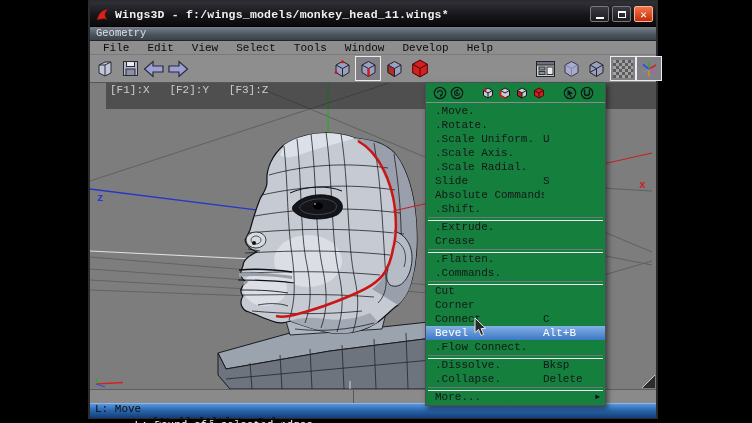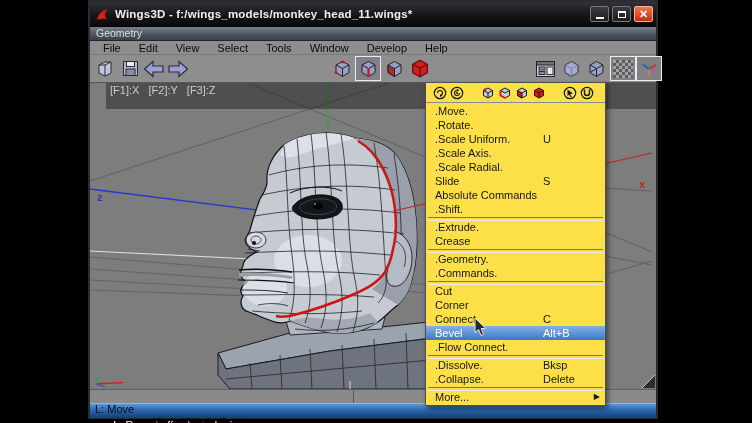--- a/index.html
+++ b/index.html
@@ -1,19 +1,19 @@
 <!DOCTYPE html>
 <html><head>
 <meta charset="utf-8">
 <style>
   * { margin:0; padding:0; box-sizing:border-box; }
   html,body { background:#000; }
   #stage {
     position:relative; width:752px; height:423px; background:#000;
-    font-family:Liberation Sans, sans-serif; overflow:hidden;
+    font-family:Liberation Mono, monospace; overflow:hidden;
     -webkit-font-smoothing:antialiased;
   }
   
   #appwin {
     position:absolute; left:88px; top:0; width:570px; height:419px;
     background:#8c8c8c; border:2px solid #2c2c30;
   }
   #titlebar {
     height:25px; background:linear-gradient(#303038 0%, #16161a 55%, #0a0a0c 100%);
     display:flex; align-items:center; padding:0 3px 0 5px; border-bottom:1px solid #000;
@@ -76,21 +76,21 @@
   #mouse-help .div1 { position:absolute; left:263px; top:0; height:100%; border-left:1px solid #55585c; }
   #mouse-help .div2 { position:absolute; left:508px; top:0; height:100%; border-left:1px solid #55585c; }
   #statusbar {
     height:15px; background:linear-gradient(#5a96dc 0%, #2a66ae 45%, #143e74 100%);
     border-top:1px solid #8ab8ec; color:#fff; font-size:11px; line-height:14px;
     padding-left:5px; white-space:pre;
   }
   
   #context-menu {
     position:absolute; left:425px; top:82px; width:181px;
-    background:#fde047; border:1px solid #4a4e56;
+    background:#15803d; border:1px solid #4a4e56;
     box-shadow:2px 3px 5px rgba(0,0,0,0.5);
     z-index:20; font-size:11px; color:#14161a;
   }
   #cm-header {
     height:20px; display:flex; align-items:center; gap:2px;
     padding:0 6px; border-bottom:1px solid #878d97;
   }
   #cm-header .gap { width:12px; }
   .cm-ic { width:15px; height:15px; display:flex; align-items:center; justify-content:center; }
   #cm-items { padding:1px 0; }
@@ -434,21 +434,21 @@
         <div class="menu-row"><span class="lbl">.Scale Uniform.</span><span class="sc">U</span></div>
         <div class="menu-row"><span class="lbl">.Scale Axis.</span><span class="sc"></span></div>
         <div class="menu-row"><span class="lbl">.Scale Radial.</span><span class="sc"></span></div>
         <div class="menu-row"><span class="lbl">Slide</span><span class="sc">S</span></div>
         <div class="menu-row"><span class="lbl">Absolute Commands</span><span class="sc"></span></div>
         <div class="menu-row"><span class="lbl">.Shift.</span><span class="sc"></span></div>
         <div class="menu-sep"></div>
         <div class="menu-row"><span class="lbl">.Extrude.</span><span class="sc"></span></div>
         <div class="menu-row"><span class="lbl">Crease</span><span class="sc"></span></div>
         <div class="menu-sep"></div>
-        <div class="menu-row"><span class="lbl">.Geometry.</span><span class="sc"></span></div>
+        <div class="menu-row"><span class="lbl">.Flatten.</span><span class="sc"></span></div>
         <div class="menu-row"><span class="lbl">.Commands.</span><span class="sc"></span></div>
         <div class="menu-sep"></div>
         <div class="menu-row"><span class="lbl">Cut</span><span class="sc"></span></div>
         <div class="menu-row"><span class="lbl">Corner</span><span class="sc"></span></div>
         <div class="menu-row"><span class="lbl">Connect</span><span class="sc">C</span></div>
         <div class="menu-row hl"><span class="lbl">Bevel</span><span class="sc">Alt+B</span></div>
         <div class="menu-row"><span class="lbl">.Flow Connect.</span><span class="sc"></span></div>
         <div class="menu-sep"></div>
         <div class="menu-row"><span class="lbl">.Dissolve.</span><span class="sc">Bksp</span></div>
         <div class="menu-row"><span class="lbl">.Collapse.</span><span class="sc">Delete</span></div>

